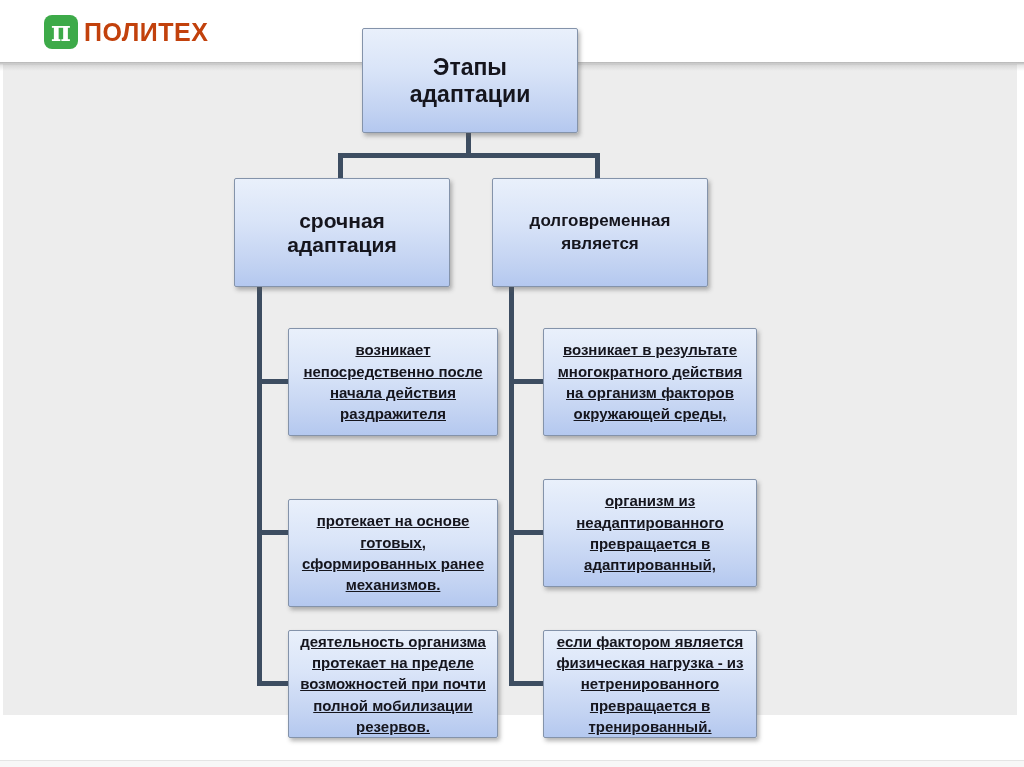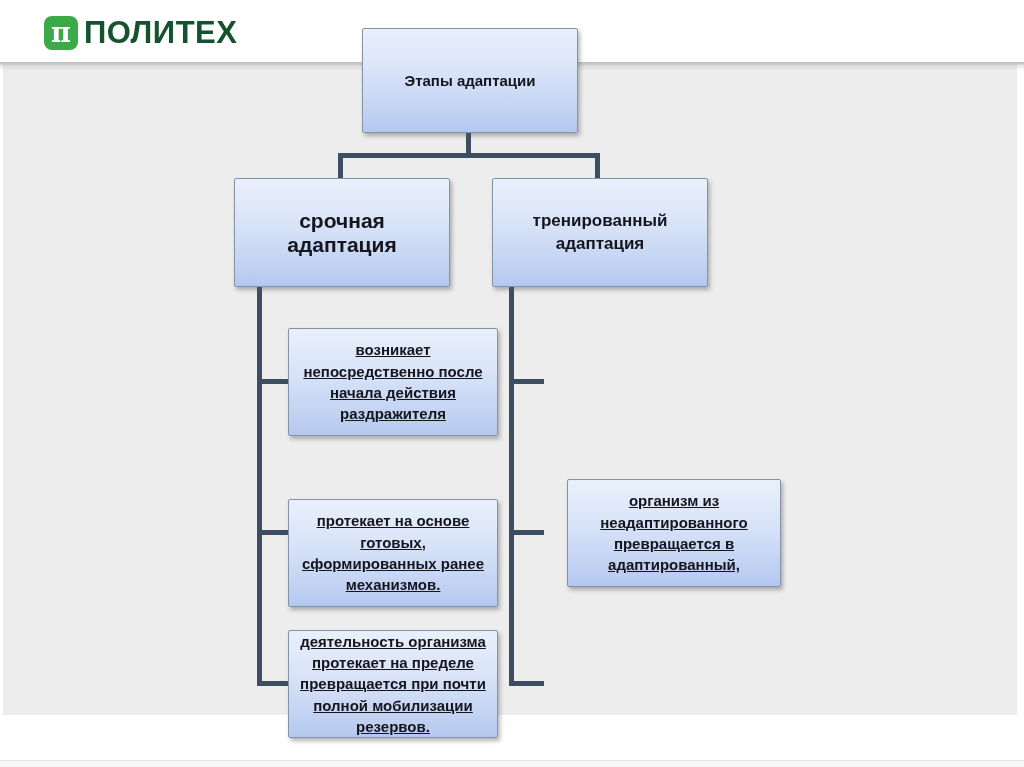--- a/index.html
+++ b/index.html
@@ -42,22 +42,22 @@
     justify-content: center;
     color: #ffffff;
     font-family: "DejaVu Serif", serif;
     font-size: 27px;
     font-weight: bold;
     line-height: 1;
     padding-bottom: 2px;
     box-sizing: border-box;
   }
   .logo-text {
-    color: #14532d;
-    font-size: 31px;
+    color: #c2410c;
+    font-size: 25px;
     font-weight: bold;
     letter-spacing: 0.5px;
   }
 
   .header-shadow {
     position: absolute;
     left: 0; top: 62px;
     width: 1024px; height: 9px;
     background: linear-gradient(180deg, rgba(120,120,120,0.55) 0%, rgba(160,160,160,0.25) 40%, rgba(255,255,255,0) 100%);
     z-index: 3;
@@ -99,36 +99,36 @@
     align-items: center;
     justify-content: center;
     text-align: center;
     color: #15151d;
     font-weight: bold;
     z-index: 5;
     box-sizing: border-box;
   }
   .node span { display: block; }
 
-  .node-root  { left: 362px; top: 28px;  width: 216px; height: 105px; font-size: 15px; padding: 4px 14px; }
+  .node-root  { left: 362px; top: 28px;  width: 216px; height: 105px; font-size: 23px; padding: 4px 14px; }
   .node-l2a   { left: 234px; top: 178px; width: 216px; height: 109px; font-size: 21px; padding: 4px 14px; }
   .node-l2b   { left: 492px; top: 178px; width: 216px; height: 109px; font-size: 17px; padding: 4px 30px; line-height: 1.35; }
 
   .node-l3 {
     width: 210px; height: 108px;
     font-size: 15px;
     line-height: 1.42;
     padding: 4px 9px;
     text-decoration: underline;
   }
   .node-a1 { left: 288px; top: 328px; }
   .node-a2 { left: 288px; top: 479px; margin-top: 20px; }
   .node-a3 { left: 288px; top: 630px; }
   .node-b1 { left: 543px; top: 328px; width: 214px; }
-  .node-b2 { left: 543px; top: 479px; width: 214px; margin-left: 24px; }
+  .node-b2 { left: 543px; top: 479px; width: 214px; }
   .node-b3 { left: 543px; top: 630px; width: 214px; }
 
   
   .conn {
     position: absolute;
     background: #3d4d61;
     z-index: 4;
   }
   .c-root-v   { left: 466px; top: 131px; width: 5px;   height: 26px; }
   .c-top-h    { left: 338px; top: 153px; width: 262px; height: 5px;  }
@@ -180,30 +180,36 @@
   <div class="conn c-r-stub3"></div>
 
   <div class="node node-root">
     <span>Этапы адаптации</span>
   </div>
 
   <div class="node node-l2a">
     <span>срочная адаптация</span>
   </div>
   <div class="node node-l2b">
-    <span>тренированный адаптация</span>
+    <span>долговременная является</span>
   </div>
 
   <div class="node node-l3 node-a1">
     <span>возникает непосредственно после начала действия раздражителя</span>
   </div>
   <div class="node node-l3 node-a2">
     <span>протекает на основе готовых, сформированных ранее механизмов.</span>
   </div>
   <div class="node node-l3 node-a3">
-    <span>деятельность организма протекает на пределе превращается при почти полной мобилизации резервов.</span>
-  </div>
-
+    <span>деятельность организма протекает на пределе возможностей при почти полной мобилизации резервов.</span>
+  </div>
+
+  <div class="node node-l3 node-b1">
+    <span>возникает в результате многократного действия на организм факторов окружающей среды,</span>
+  </div>
   <div class="node node-l3 node-b2">
     <span>организм из неадаптированного превращается в адаптированный,</span>
   </div>
+  <div class="node node-l3 node-b3">
+    <span>если фактором является физическая нагрузка - из нетренированного превращается в тренированный.</span>
+  </div>
 
 </div>
 
 </body></html>

